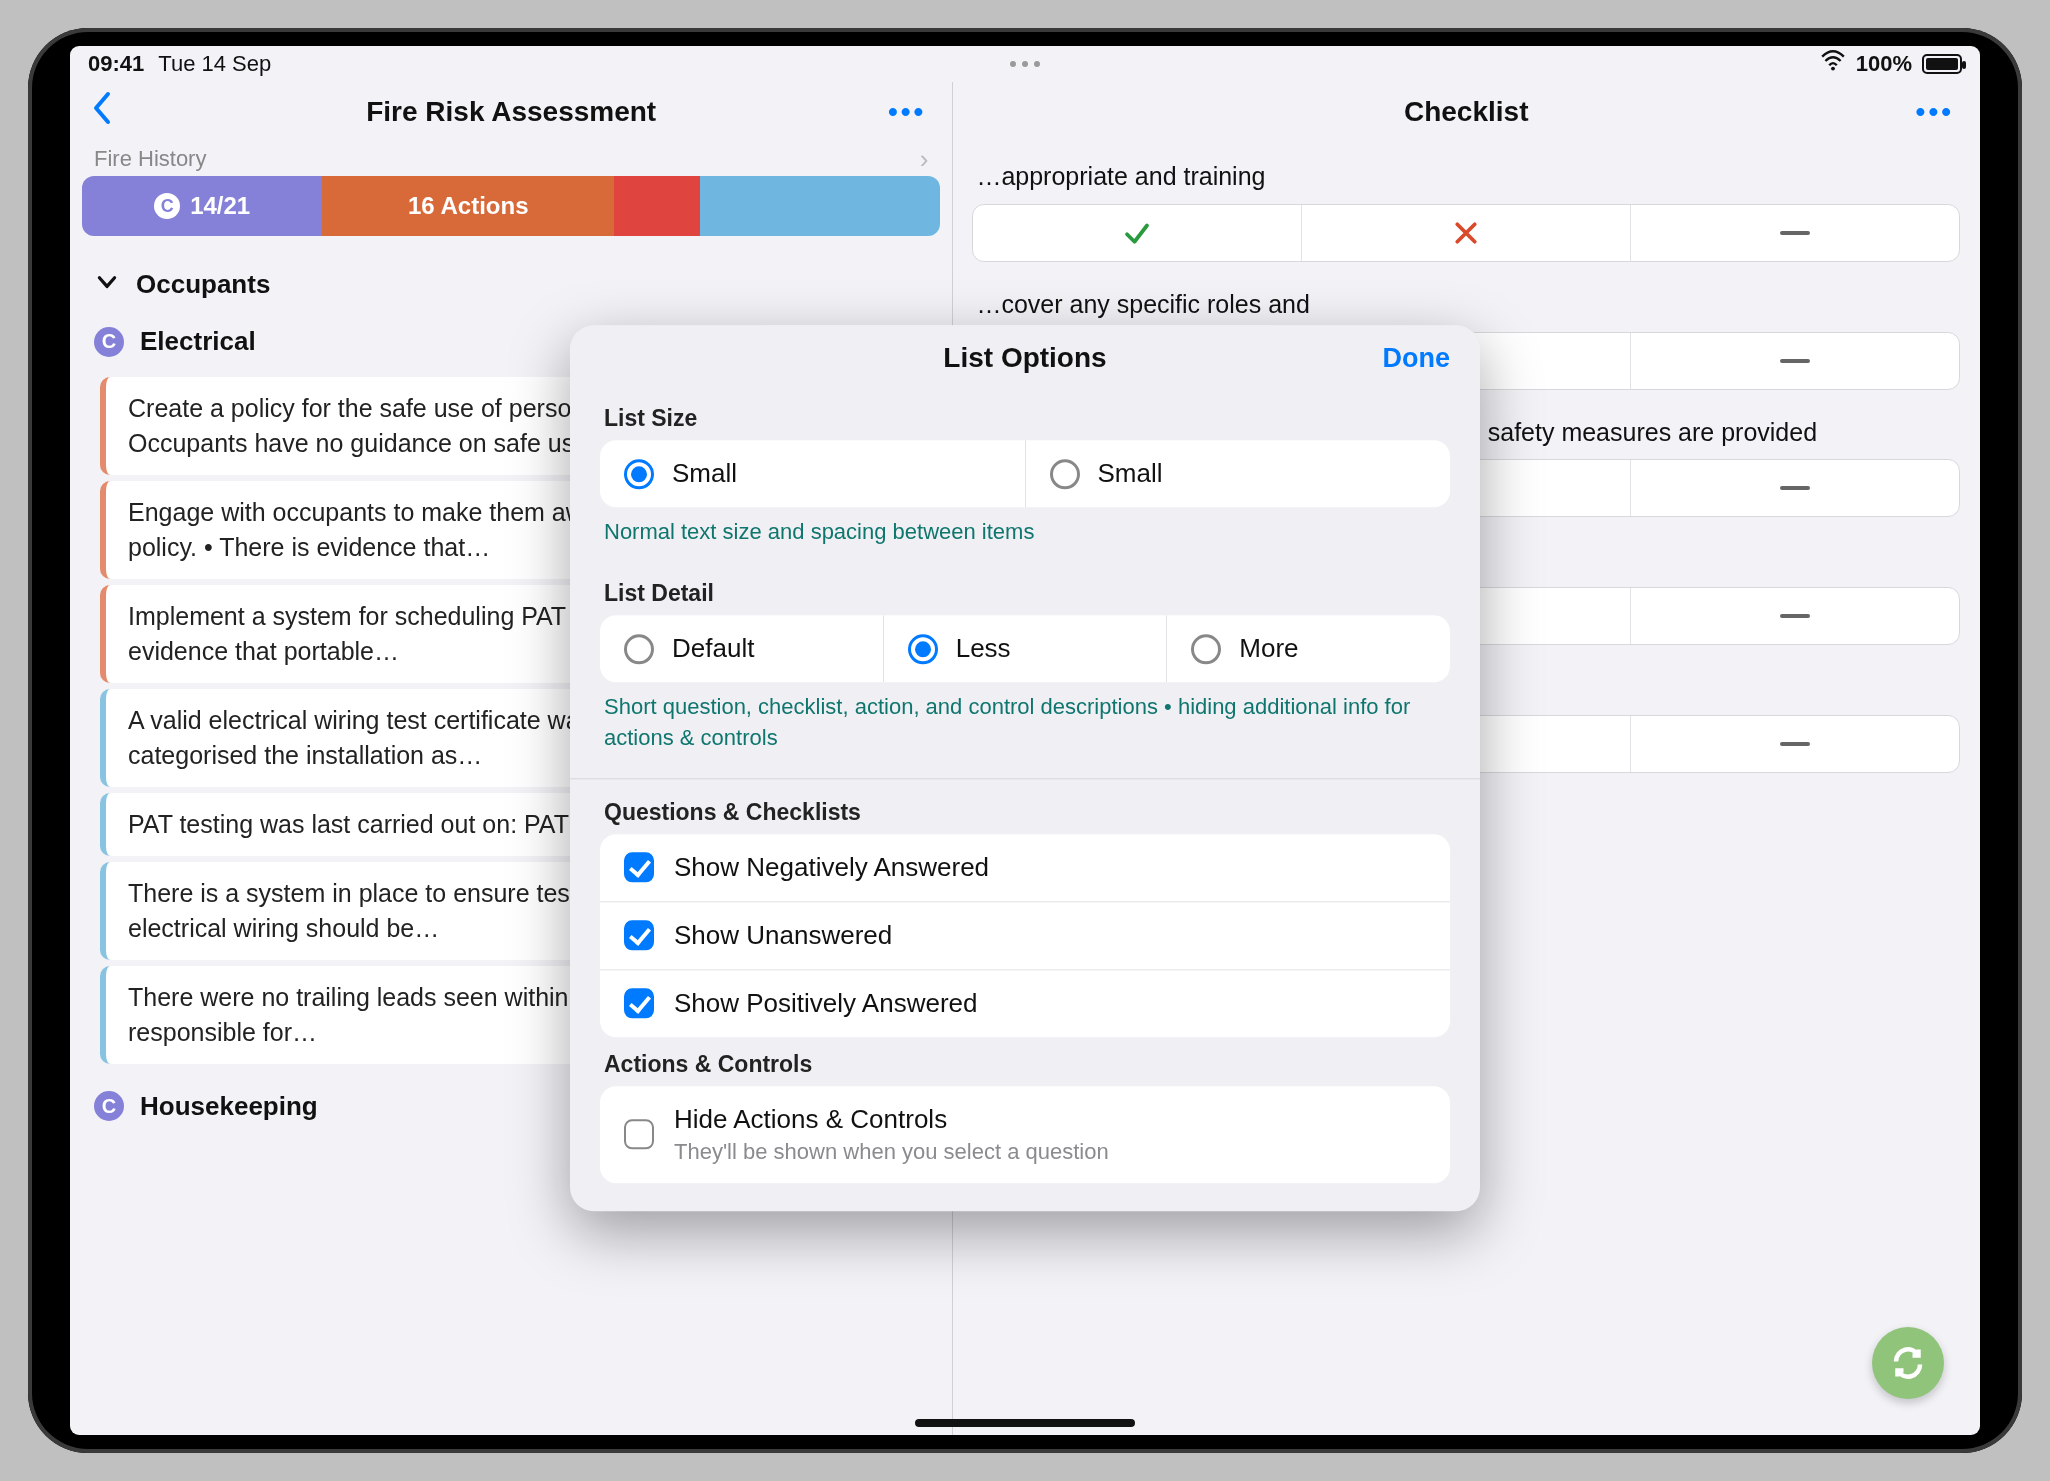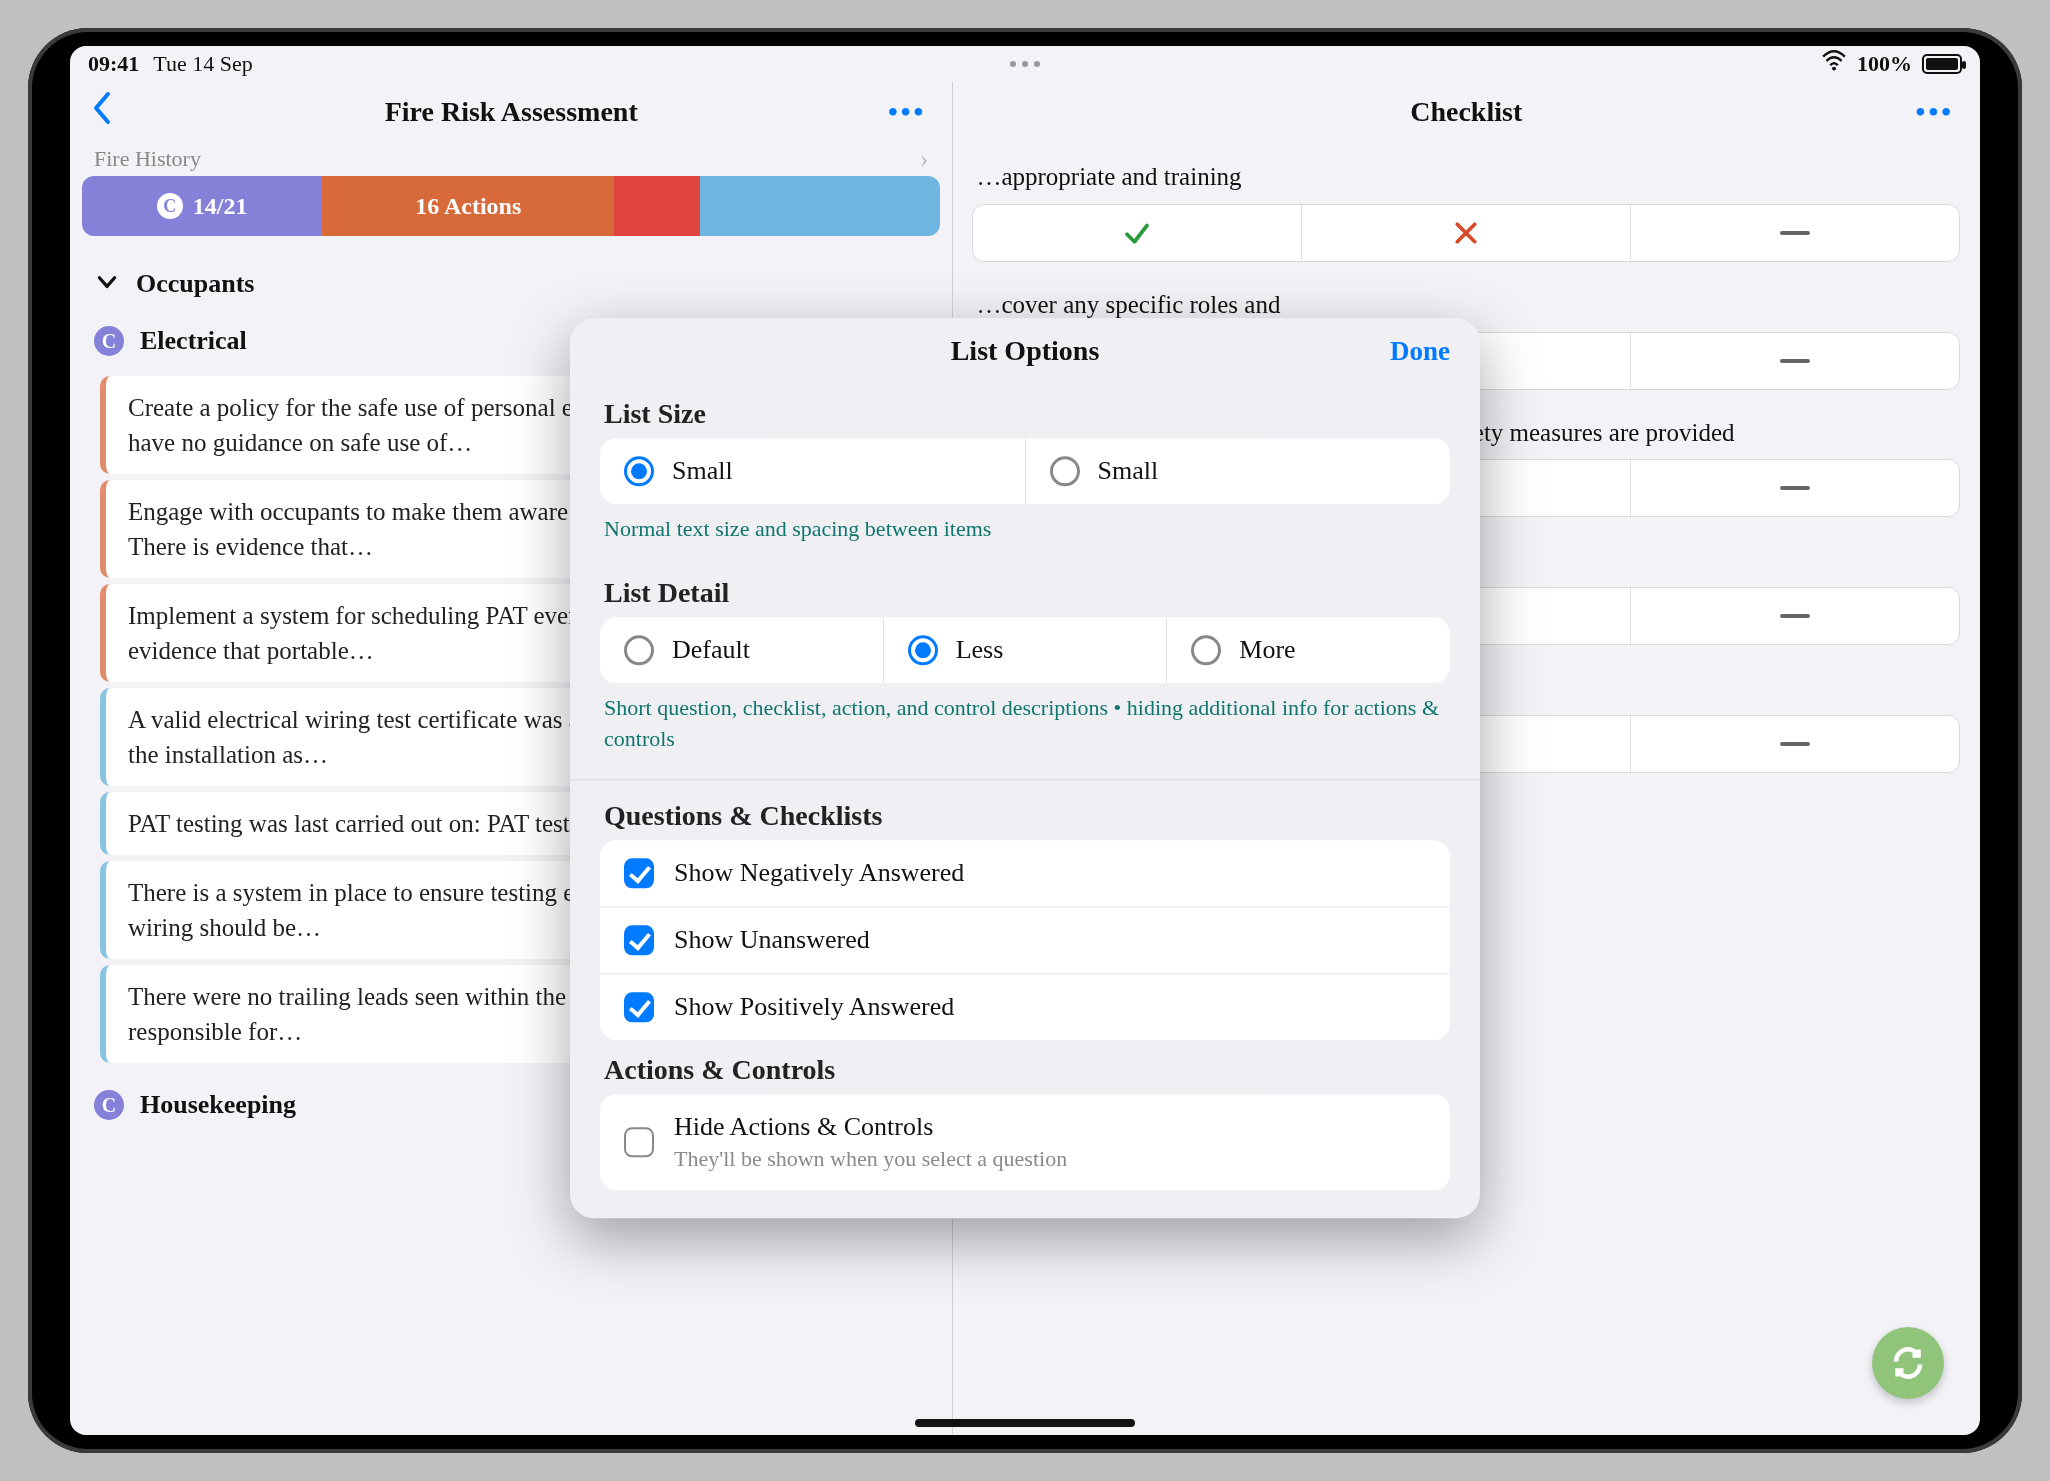--- a/index.html
+++ b/index.html
@@ -10,22 +10,22 @@
   width: 2050px; height: 1481px; position: relative;
   background: #c0c0c0;
 }
 .bezel {
   position: absolute; inset: 28px 28px 28px 28px;
   background: #000; border-radius: 60px;
   box-shadow: 0 0 0 4px #3a3a3a inset;
 }
 .screen {
   position: absolute; inset: 46px 70px 46px 70px;
-  background: #f2f2f7; border-radius: 16px; overflow: hidden;
-  font-family: Liberation Serif, serif;
+  background: #f2f2f7; border-radius: 9px; overflow: hidden;
+  font-family: Liberation Sans, sans-serif;
   color: #111;
 }
 
 
 .status-bar {
   height: 36px; display: flex; align-items: center; justify-content: space-between;
   padding: 0 18px; font-size: 22px; font-weight: 600; color: #111;
   position: relative;
 }
 .status-left { display:flex; gap:14px; align-items:center;}
@@ -88,21 +88,21 @@
 .modal-backdrop{position:absolute;inset:0;pointer-events:none;}
 .modal{
   position:absolute;left:50%;top:52%;transform:translate(-50%,-50%);
   width:910px;background:#efeff4;border-radius:24px;box-shadow:0 20px 60px rgba(0,0,0,0.35);
   overflow:hidden;pointer-events:auto;
 }
 .modal-header{height:66px;display:flex;align-items:center;justify-content:center;position:relative;background:#efeff4;}
 .modal-title{font-size:28px;font-weight:700;}
 .modal-done{position:absolute;right:30px;color:#007aff;font-size:27px;font-weight:600;}
 
-.modal-section-label{font-size:28px;color:#222;font-weight:600;padding:14px 34px 8px;}
+.modal-section-label{font-size:23px;color:#222;font-weight:600;padding:14px 34px 8px;}
 .modal-helper{font-size:22px;color:#0f766e;padding:10px 34px 18px; line-height:1.4;}
 .modal-divider{height:1px;background:#d6d6db;margin:6px 0;}
 
 .radio-row{background:#fff;margin:0 30px;border-radius:16px;display:flex;overflow:hidden;}
 .radio-opt{flex:1;display:flex;align-items:center;gap:18px;padding:18px 24px;font-size:26px;border-right:1px solid #e2e2e6;}
 .radio-opt:last-child{border-right:none;}
 .radio-circle{width:30px;height:30px;border:3px solid #888;border-radius:50%;flex-shrink:0;}
 .radio-circle.selected{border-color:#007aff;position:relative;}
 .radio-circle.selected::after{content:"";position:absolute;inset:4px;background:#007aff;border-radius:50%;}
 

